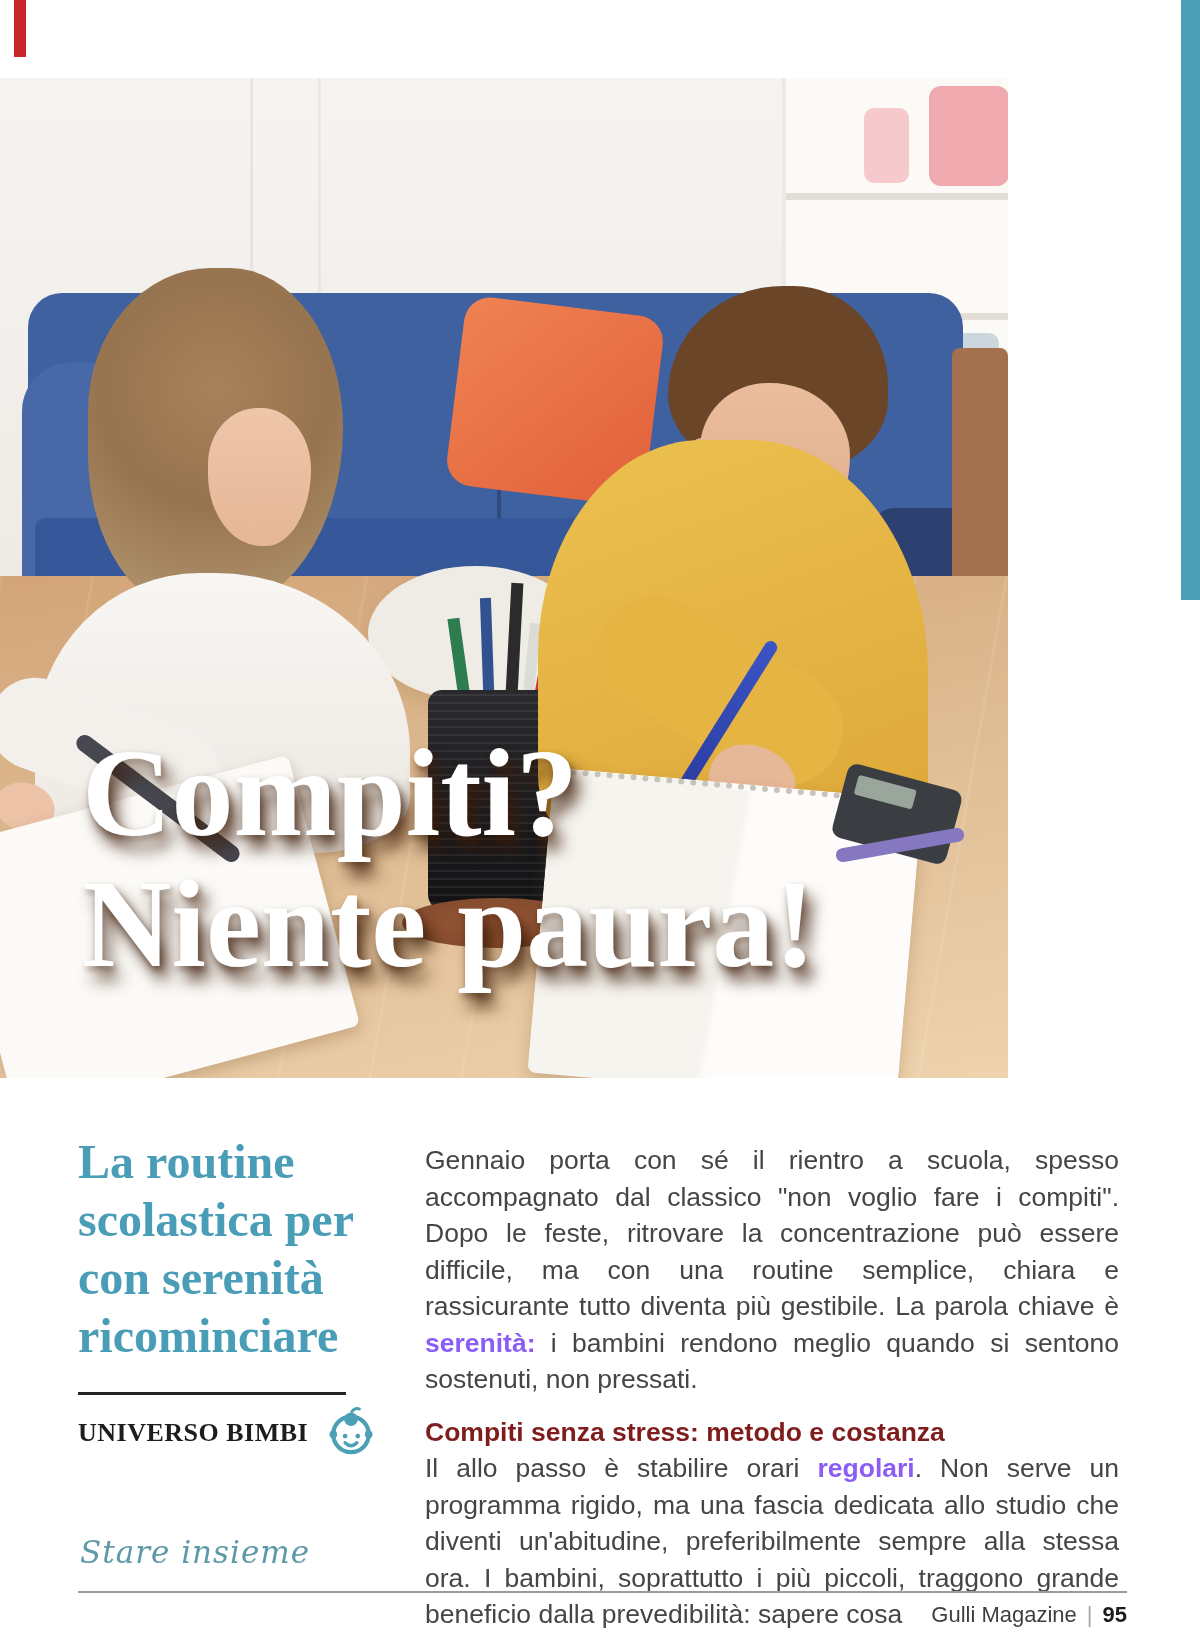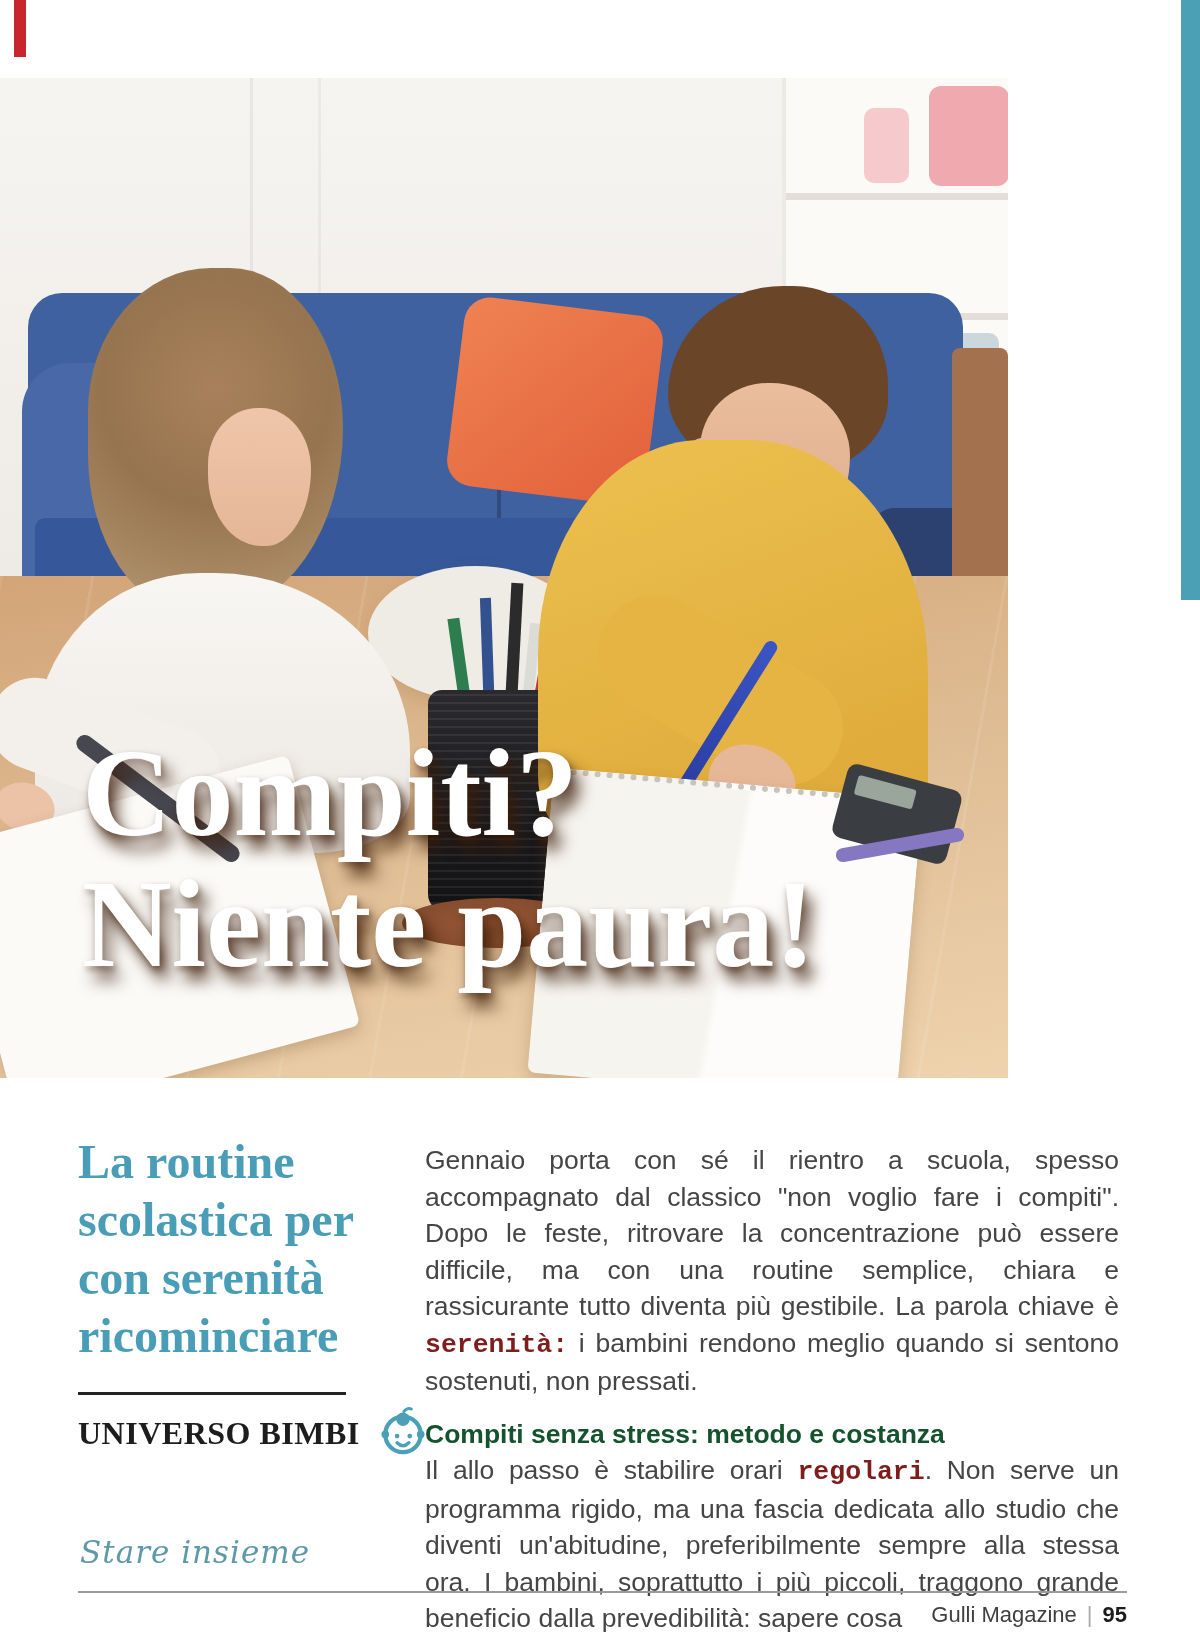--- a/index.html
+++ b/index.html
@@ -80,28 +80,28 @@
   
   .hero-title{left:82px;top:728px;z-index:6;color:#ffffff;
       font-family:"Liberation Serif",serif;font-weight:bold;font-size:124px;line-height:1.06;
       text-shadow:8px 14px 16px rgba(60,28,8,.8),2px 4px 6px rgba(60,28,8,.45);white-space:nowrap;}
 
   
   .headline{left:78px;top:1133px;width:310px;color:#4A9DB6;
       font-family:"Liberation Serif",serif;font-weight:bold;font-size:48px;line-height:58px;white-space:nowrap;}
   .rule{left:78px;top:1392px;width:268px;height:3px;background:#232323;}
   .kicker-row{left:78px;top:1404px;width:300px;display:flex;align-items:center;gap:16px;}
-  .kicker{font-family:"Liberation Serif",serif;font-weight:bold;font-size:32px;color:#1d1d1d;letter-spacing:.5px;white-space:nowrap;}
+  .kicker{font-family:"Liberation Serif",serif;font-weight:bold;font-size:26px;color:#1d1d1d;letter-spacing:.5px;white-space:nowrap;}
 
   
   .body-col{left:425px;top:1142px;width:694px;font-size:26.5px;line-height:36.5px;color:#454545;text-align:justify;}
   .body-col p{margin:0 0 16px 0;}
   .body-col p:last-child{margin:0;}
-  .subhead{font-weight:bold;color:#14532d;margin:0 !important;}
-  .bold{font-weight:bold;color:#7f1d1d;font-family:Liberation Mono, monospace;}
+  .subhead{font-weight:bold;color:#7f1d1d;margin:0 !important;}
+  .bold{font-weight:bold;color:#8b5cf6;}
 
   
   .footer-rule{left:78px;top:1591px;width:1049px;height:2px;background:#9b9b9b;}
   .footer-script{left:80px;top:1534px;font-family:"DejaVu Serif",serif;font-style:italic;
       font-size:31px;color:#5E99A8;letter-spacing:1px;}
   .footer-right{right:73px;top:1602px;font-size:22px;color:#3f3f3f;white-space:nowrap;}
   .footer-right .sep{color:#a8a8a8;padding:0 10px;}
   .footer-right .pagenum{font-weight:bold;color:#1c1c1c;}
 </style>
 </head>

